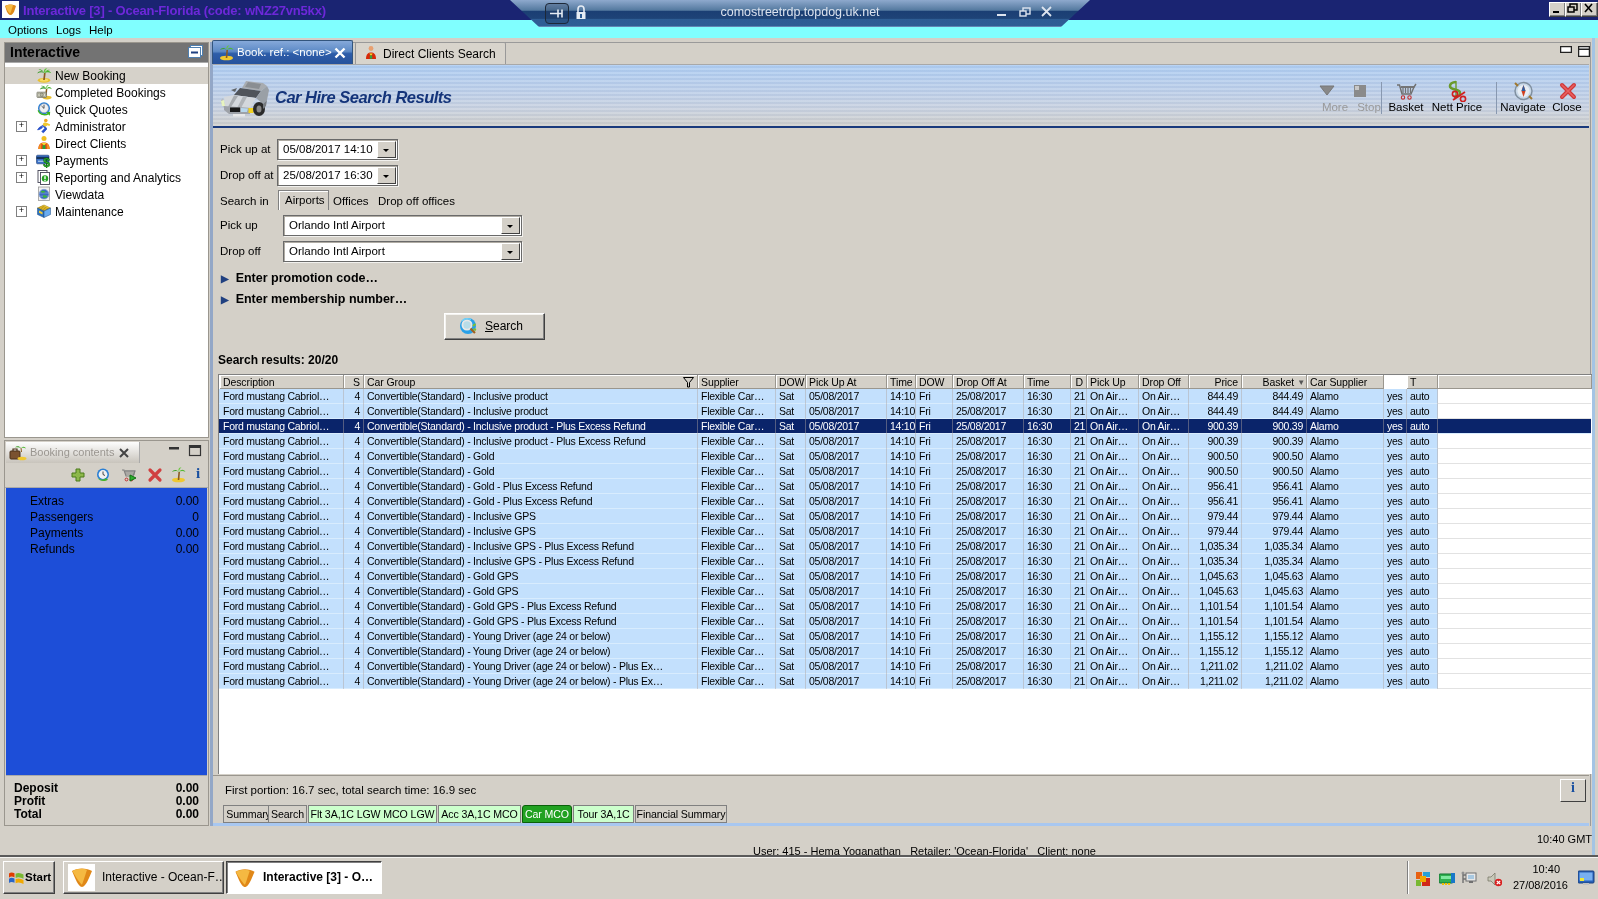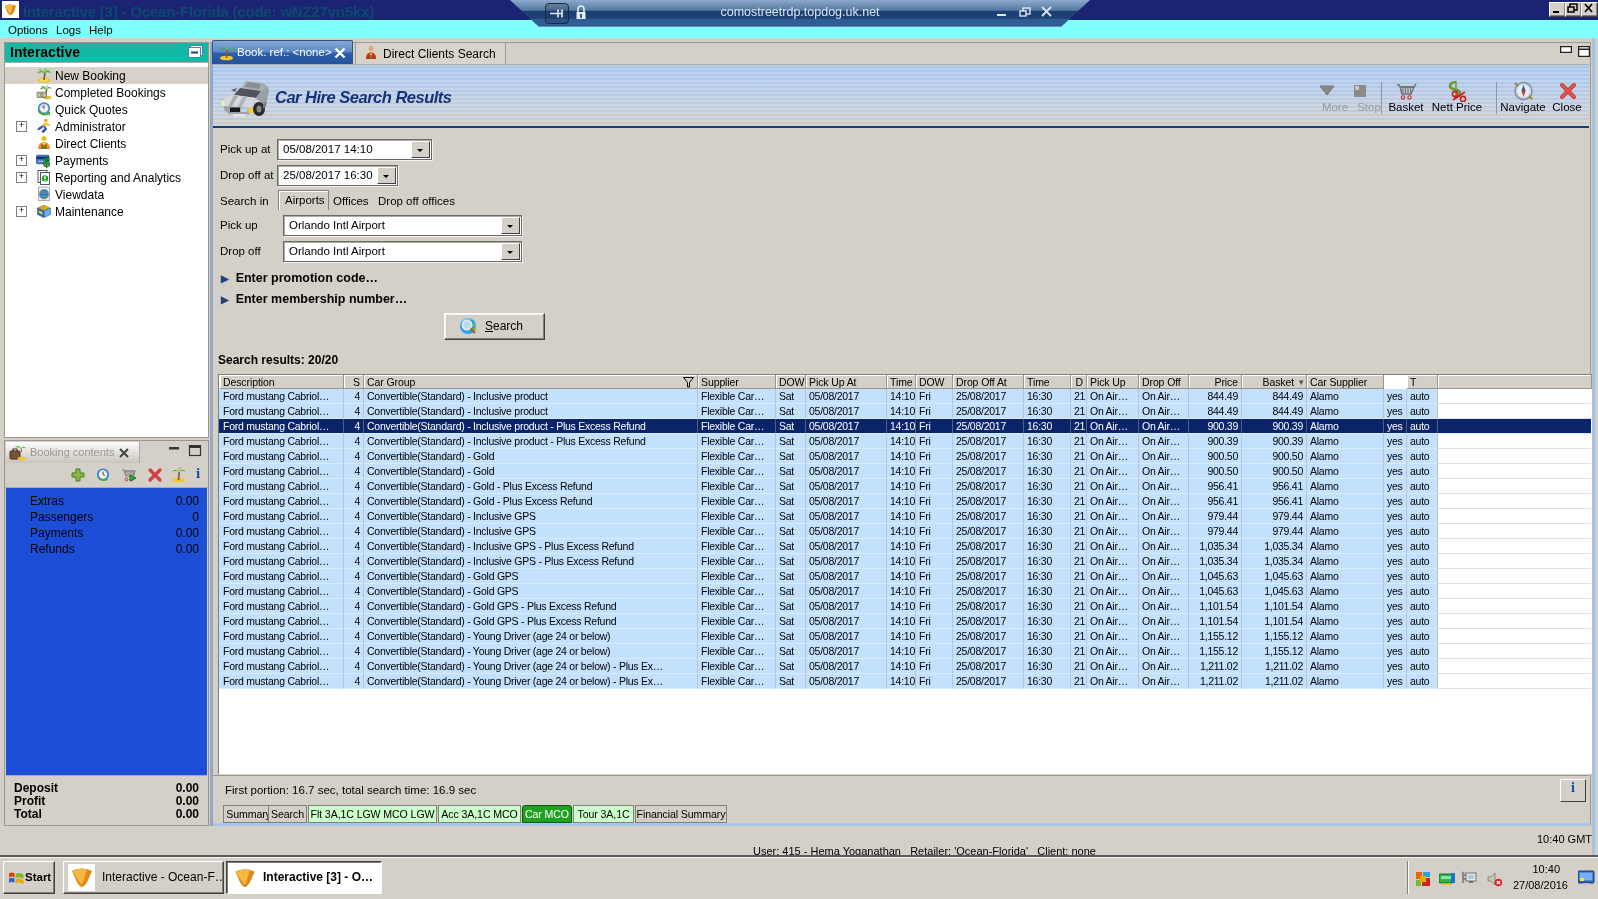--- a/index.html
+++ b/index.html
@@ -1,27 +1,27 @@
 <!DOCTYPE html>
 <html><head>
 <meta charset="utf-8">
 <style>
 html,body{margin:0;padding:0;}
 body{width:1598px;height:899px;overflow:hidden;position:relative;
   font-family:"Liberation Sans",sans-serif;font-size:11px;color:#000;background:#d4d0c8;}
 .abs{position:absolute;}
 #titlebar{left:0;top:0;width:1598px;height:20px;background:#1a2472;}
 #appicon{left:2px;top:1px;width:17px;height:17px;background:#fff;}
-#titletext{left:23px;top:3px;color:#0c4a6e;font-weight:bold;font-size:15px;letter-spacing:-0.2px;}
+#titletext{left:23px;top:3px;color:#6d28d9;font-weight:bold;font-size:13px;letter-spacing:-0.2px;}
 .winbtn{top:2px;width:15px;height:13px;background:#d4d0c8;border-top:1px solid #fff;border-left:1px solid #fff;border-right:1px solid #404040;border-bottom:1px solid #404040;box-shadow:inset -1px -1px 0 #808080;}
 #menubar{left:0;top:20px;width:1598px;height:18px;background:#80ffff;}
 .menuitem{top:24px;font-size:11.5px;}
 
 #leftpanel{left:4px;top:42px;width:203px;height:394px;border:1px solid #9a968e;background:#fff;}
-#lefthead{position:absolute;left:0;top:0;width:203px;height:19px;background:#14b8a6;border-bottom:1px solid #aaa;}
+#lefthead{position:absolute;left:0;top:0;width:203px;height:19px;background:#737373;border-bottom:1px solid #aaa;}
 #lefthead b{position:absolute;left:5px;top:1px;font-size:14px;}
 .treerow{left:0px;width:203px;height:17px;}
 .tsel{background:#d6d2ca;}
 .treeicon{position:absolute;left:31px;top:0px;width:16px;height:16px;}
 .treelabel{position:absolute;left:50px;top:2px;font-size:12px;white-space:nowrap;}
 .plusbox{position:absolute;left:11px;top:3px;width:9px;height:9px;border:1px solid #808080;background:#fff;font-size:9px;line-height:8px;text-align:center;font-family:"Liberation Mono",monospace;}
 
 #bookpanel{left:4px;top:440px;width:203px;height:384px;border:1px solid #9a968e;background:#d4d0c8;}
 #booktab{position:absolute;left:1px;top:1px;width:133px;height:21px;background:linear-gradient(#fdfdfd,#c8c4bc);border-right:1px solid #aaa;}
 #booktitle{position:absolute;left:24px;top:4px;color:#9a9690;font-size:11px;}
@@ -392,21 +392,21 @@
     <path d="M3 3 L6 6 M17 16 L20 19" stroke="#a07830" stroke-width="2"></path>
   </svg>
 <div class="abs tlabel" style="left:1488px;top:101px;width:70px;">Navigate</div>
 <svg class="abs" style="left:1558px;top:81px;" width="20" height="20">
     <path d="M4 4 L16 16 M16 4 L4 16" stroke="#d03838" stroke-width="4" stroke-linecap="round"></path>
     <path d="M4 4 L16 16 M16 4 L4 16" stroke="#e86060" stroke-width="1.6" stroke-linecap="round"></path>
   </svg>
 <div class="abs tlabel" style="left:1542px;top:101px;width:50px;">Close</div>
 
 <span class="flabel" style="left:220px;top:143px;">Pick up at</span>
-<div class="combo" style="left:277px;top:139px;width:119px;height:19px;padding-left:34px;">
+<div class="combo" style="left:277px;top:139px;width:119px;height:19px;">
     <span class="combotext">05/08/2017 14:10</span>
     <span class="dropbtn"></span>
   </div>
 <span class="flabel" style="left:220px;top:169px;">Drop off at</span>
 <div class="combo" style="left:277px;top:165px;width:119px;height:19px;">
     <span class="combotext">25/08/2017 16:30</span>
     <span class="dropbtn"></span>
   </div>
 <span class="flabel" style="left:220px;top:195px;">Search in</span>
 <div class="abs" style="left:278px;top:190px;width:49px;height:19px;background:#d4d0c8;border:1px solid #808080;border-bottom:none;box-shadow:inset 1px 1px 0 #fff;"></div>

